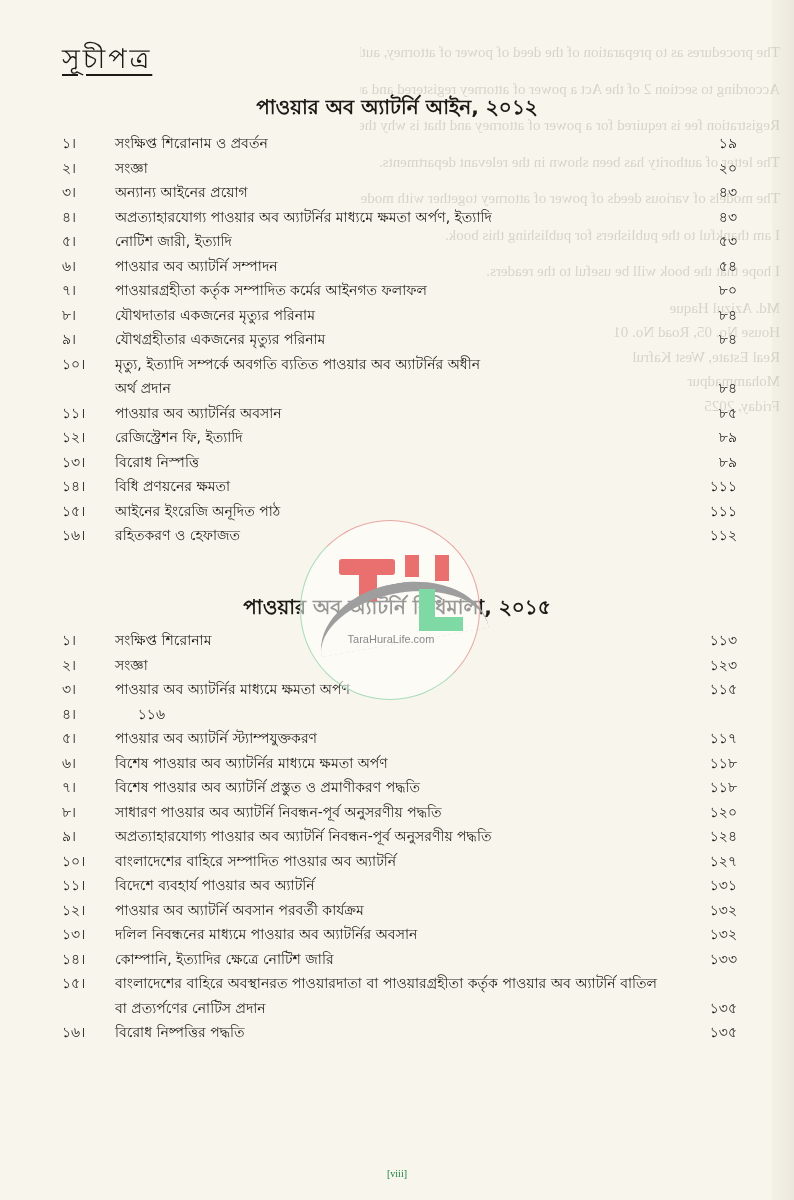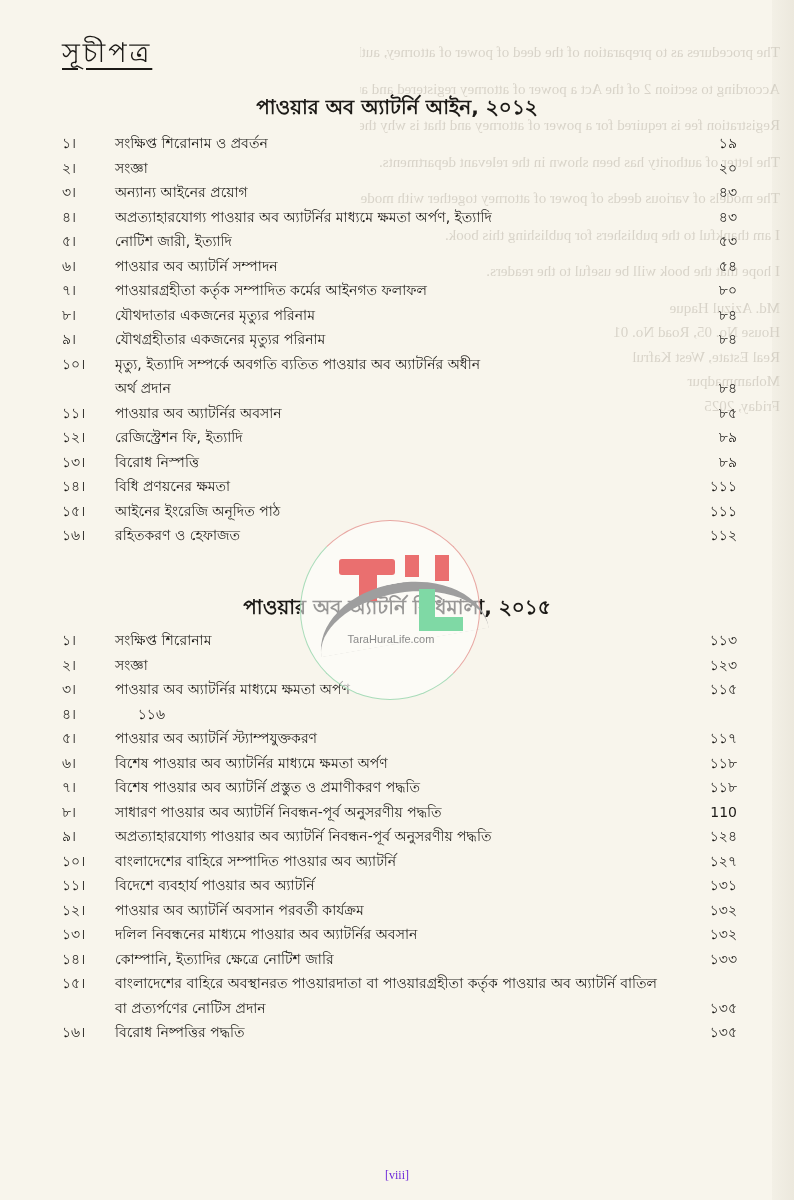--- a/index.html
+++ b/index.html
@@ -18,21 +18,21 @@
   
   .bleed {
     position: absolute; left: 360px; top: 40px; width: 420px; height: 1000px;
     font-family: "Liberation Serif", serif; font-size: 15px; line-height: 24.5px;
     color: #bfb9ad; opacity: 0.55; transform: scaleX(-1);
     white-space: nowrap; overflow: hidden; pointer-events: none;
   }
   .bleed p { margin: 0 0 12px 0; }
 
   .title {
-    position: absolute; left: 62px; top: 32px;
+    position: absolute; left: 62px; top: 38px;
     font-size: 27px; letter-spacing: 3px; font-weight: normal;
     text-decoration: underline; text-underline-offset: 6px; text-decoration-thickness: 1.5px;
     margin: 0;
   }
   .section-heading {
     position: absolute; left: 0; width: 794px; text-align: center;
     font-size: 20px; margin: 0; font-weight: bold;
   }
   .toc { position: absolute; left: 62px; width: 675px; }
   .row {
@@ -61,21 +61,21 @@
     position: absolute; left: 14px; top: 62px; width: 170px; height: 60px;
     border-top: 10px solid #9e9e9e; border-radius: 50% 50% 0 0 / 100% 100% 0 0;
     transform: rotate(-10deg); box-sizing: border-box;
   }
   .wm-text {
     position: absolute; left: 0; width: 180px; top: 112px; text-align: center;
     font-family: Liberation Sans, sans-serif; font-size: 11px; color: #8a8a8a;
   }
   .footer {
     position: absolute; left: 0; width: 794px; top: 1168px; text-align: center;
-    font-family: "Liberation Serif", serif; font-size: 12px; color: #6d28d9;
+    font-family: "Liberation Serif", serif; font-size: 10px; color: #15803d;
   }
 </style>
 </head>
 <body>
 
 <div class="page">
   <div class="edge-strip"></div>
 
   <div class="bleed">
     <p>The procedures as to preparation of the deed of power of attorney, authentication, payment of stamp duties have been provided in the Power of Attorney Rules, 2015. Procedures of termination, revocation and cancellation of a deed of power of attorney have also been drawn up in detail.</p>
@@ -206,21 +206,21 @@
         <span class="page-no">১১৮</span>
       </div>
     <div class="row">
         <span class="num">৭।</span>
         <span class="label">বিশেষ পাওয়ার অব অ্যাটর্নি প্রস্তুত ও প্রমাণীকরণ পদ্ধতি</span>
         <span class="page-no">১১৮</span>
       </div>
     <div class="row">
         <span class="num">৮।</span>
         <span class="label">সাধারণ পাওয়ার অব অ্যাটর্নি নিবন্ধন-পূর্ব অনুসরণীয় পদ্ধতি</span>
-        <span class="page-no">110</span>
+        <span class="page-no">১২০</span>
       </div>
     <div class="row">
         <span class="num">৯।</span>
         <span class="label">অপ্রত্যাহারযোগ্য পাওয়ার অব অ্যাটর্নি নিবন্ধন-পূর্ব অনুসরণীয় পদ্ধতি</span>
         <span class="page-no">১২৪</span>
       </div>
     <div class="row">
         <span class="num">১০।</span>
         <span class="label">বাংলাদেশের বাহিরে সম্পাদিত পাওয়ার অব অ্যাটর্নি</span>
         <span class="page-no">১২৭</span>

